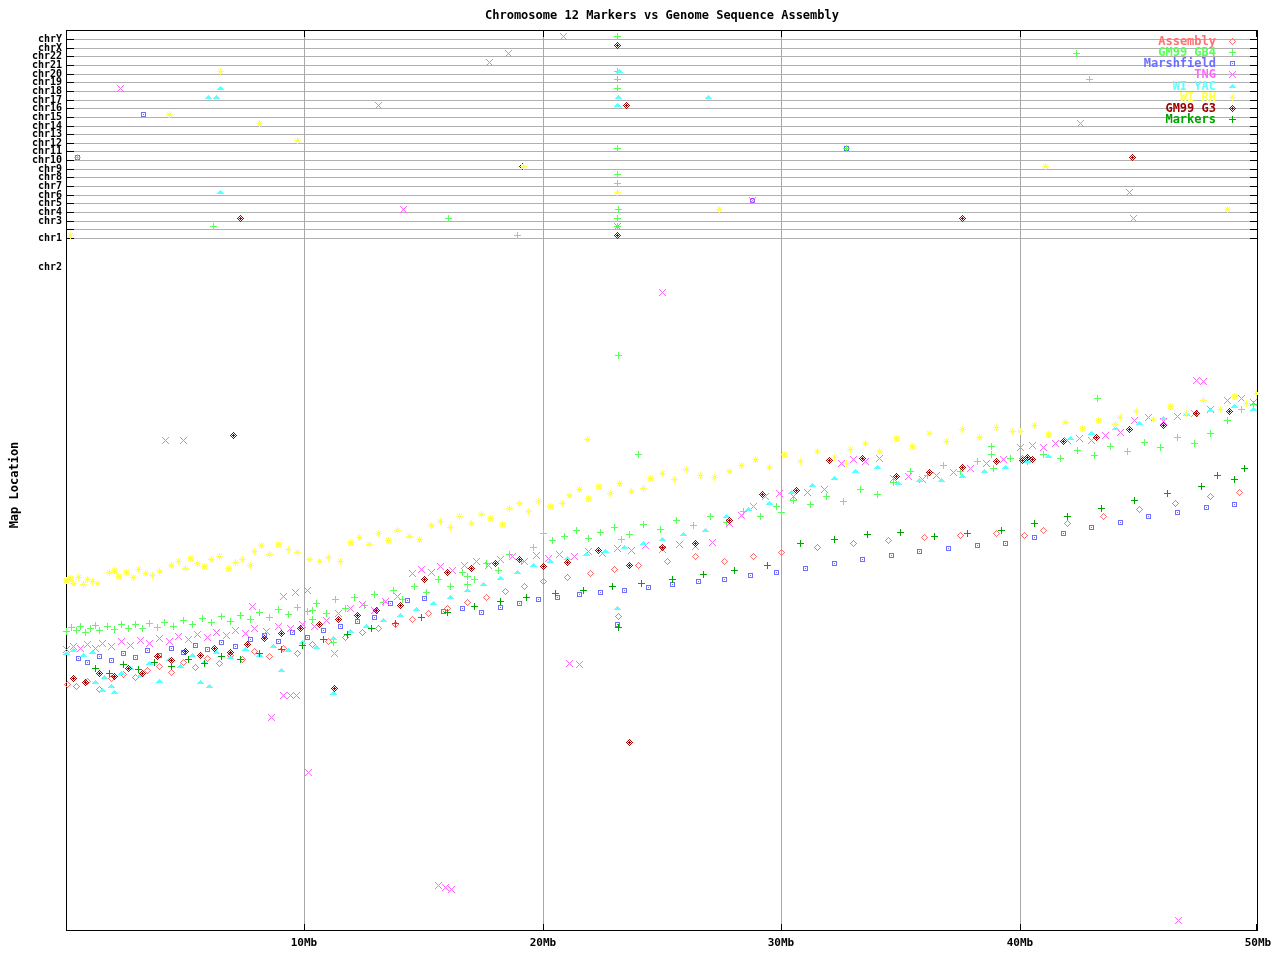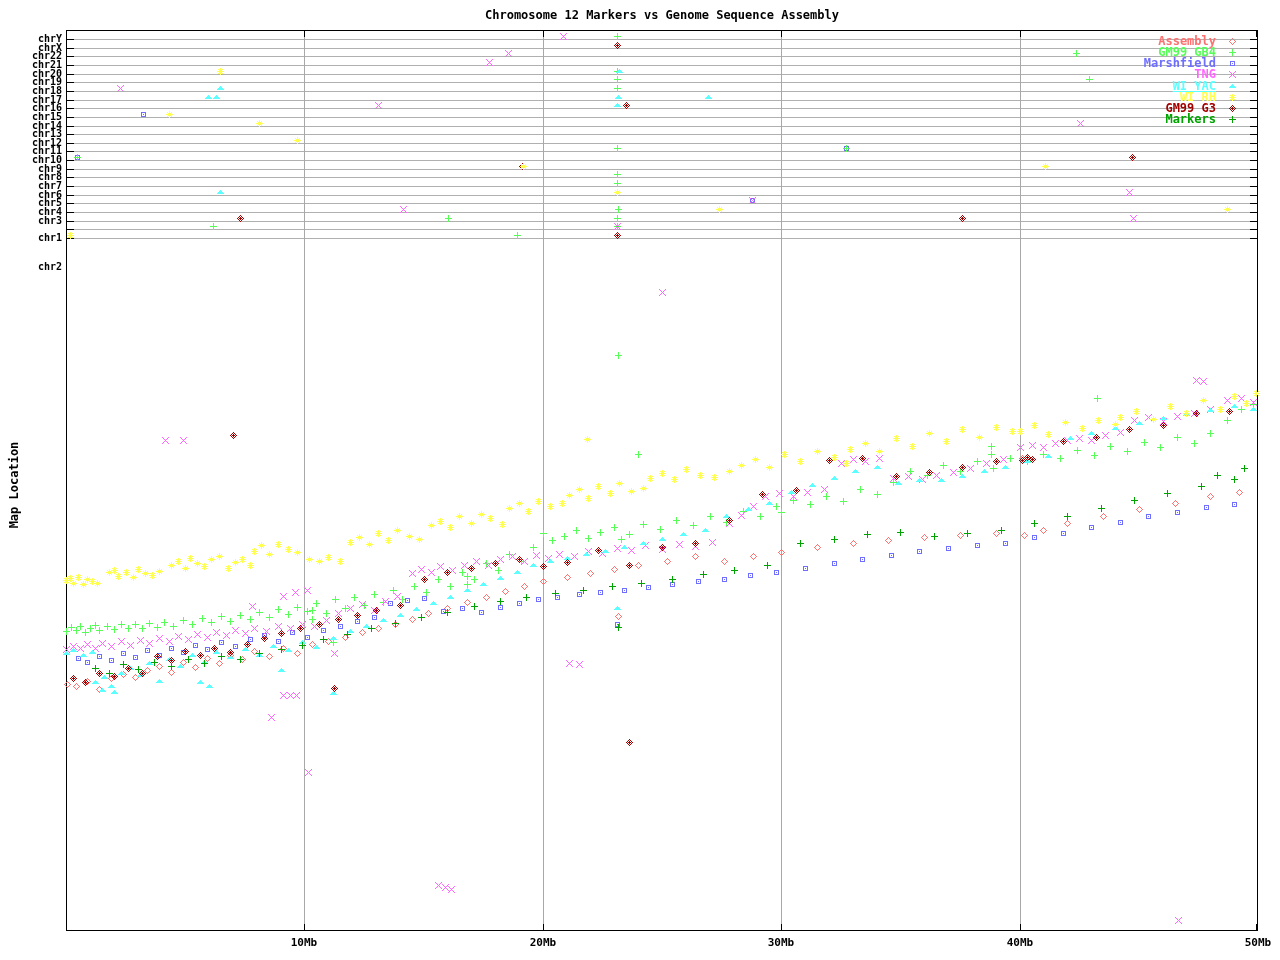--- a/index.html
+++ b/index.html
@@ -858,21 +858,21 @@
       </div>
       <div>
         <div class="legend-label" style="left: 1056px; top: 57px; color: rgb(110, 110, 255);">Marshfield</div>
         <i class="pt mk-sqdot" style="left: 1232px; top: 63px; color: rgb(110, 110, 255);"></i>
       </div>
       <div>
         <div class="legend-label" style="left: 1056px; top: 68px; color: rgb(255, 102, 255);">TNG</div>
         <i class="pt mk-cross" style="left: 1232px; top: 74px; color: rgb(255, 102, 255);"></i>
       </div>
       <div>
-        <div class="legend-label" style="left: 1056px; top: 80px; color: rgb(92, 255, 255); text-decoration: underline;">WI YAC</div>
+        <div class="legend-label" style="left: 1056px; top: 80px; color: rgb(92, 255, 255);">WI YAC</div>
         <i class="pt mk-tri" style="left: 1232px; top: 86px; color: rgb(92, 255, 255);"></i>
       </div>
       <div>
         <div class="legend-label" style="left: 1056px; top: 91px; color: rgb(255, 255, 77);">WI RH</div>
         <i class="pt mk-star" style="left: 1232px; top: 97px; color: rgb(255, 255, 77);"></i>
       </div>
       <div>
         <div class="legend-label" style="left: 1056px; top: 102px; color: rgb(163, 0, 0);">GM99 G3</div>
         <i class="pt mk-fdiamond" style="left: 1232px; top: 108px; color: rgb(163, 0, 0);"></i>
       </div>

